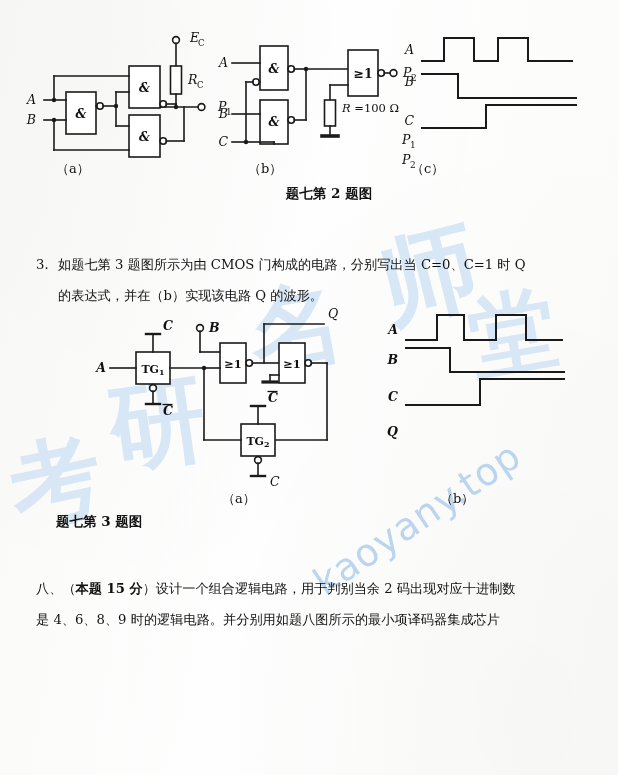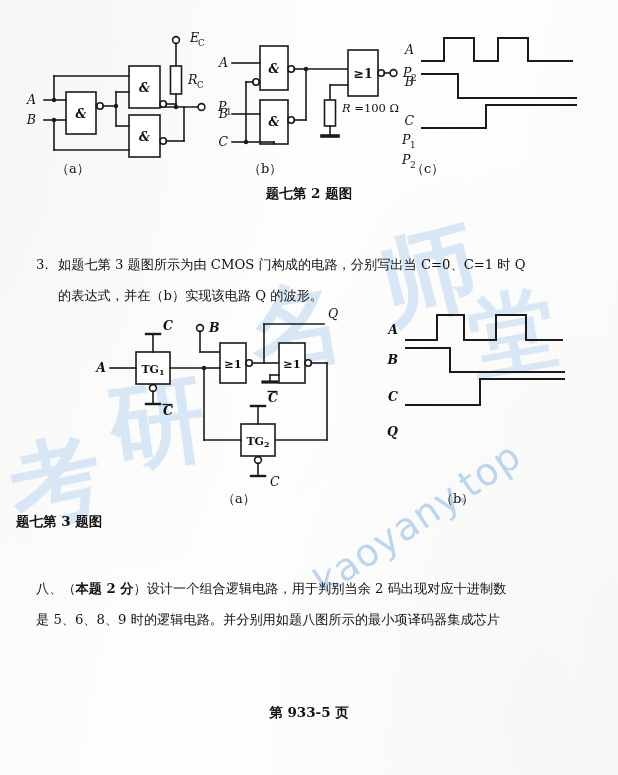--- a/index.html
+++ b/index.html
@@ -56,20 +56,21 @@
   .wm-cn.e{ left:470px; top:275px; font-size:86px; transform:rotate(-10deg);}
 
   
   .cap{
     position:absolute;
     font-family:"DejaVu Serif", serif;
     font-weight:700;
     font-size:13.5px;
     color:#111;
     white-space:nowrap;
+    margin-left:40px;
   }
   .sublabel{
     position:absolute;
     font-family:"DejaVu Serif", serif;
     font-size:13px;
     color:#111;
     white-space:nowrap;
   }
   .qtext{
     position:absolute;
@@ -330,18 +331,17 @@
     <text x="6" y="101" font-size="12.5" font-style="italic" font-weight="700" text-anchor="end" fill="#111">C</text>
     <text x="6" y="136" font-size="12.5" font-style="italic" font-weight="700" text-anchor="end" fill="#111">Q</text>
   </svg>
 
   <div class="sublabel" style="left:222px;top:490px;">（a）</div>
   <div class="sublabel" style="left:440px;top:490px;">（b）</div>
 
   <div class="cap" style="left:16px;right:0;text-align:left;top:513px;">题七第 3 题图</div>
 
   <div class="qtext" style="left:36px;top:573px;">
-    <span>八、（</span><b>本题 2 分</b><span>）设计一个组合逻辑电路，用于判别当余 2 码出现对应十进制数</span>
+    <span>八、（</span><b>本题 15 分</b><span>）设计一个组合逻辑电路，用于判别当余 2 码出现对应十进制数</span>
   </div>
-  <div class="qtext" style="left:36px;top:604px;">是 5、6、8、9 时的逻辑电路。并分别用如题八图所示的最小项译码器集成芯片</div>
-
-  <div class="footer" style="top:704px;">第 933-5 页</div>
+  <div class="qtext" style="left:36px;top:604px;">是 4、6、8、9 时的逻辑电路。并分别用如题八图所示的最小项译码器集成芯片</div>
+
 </div>
 
 </body></html>

